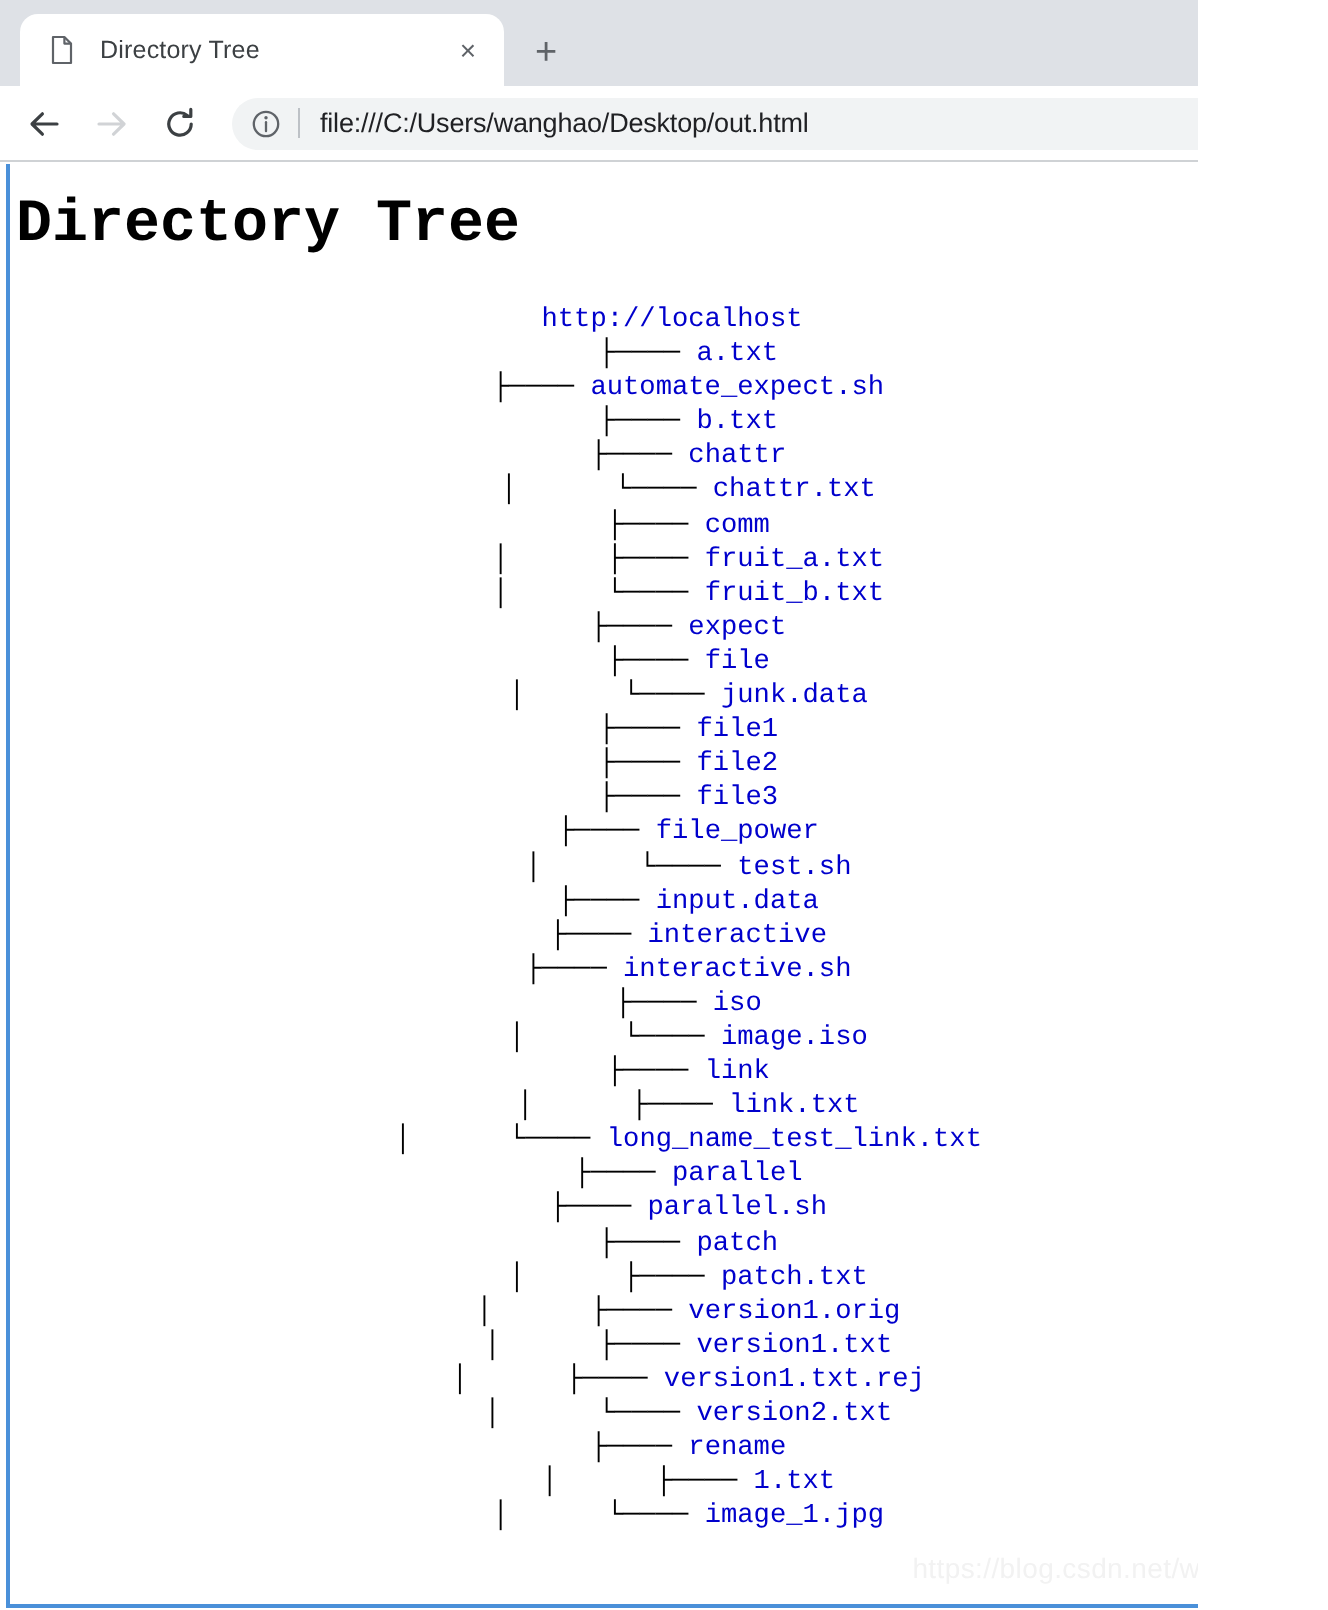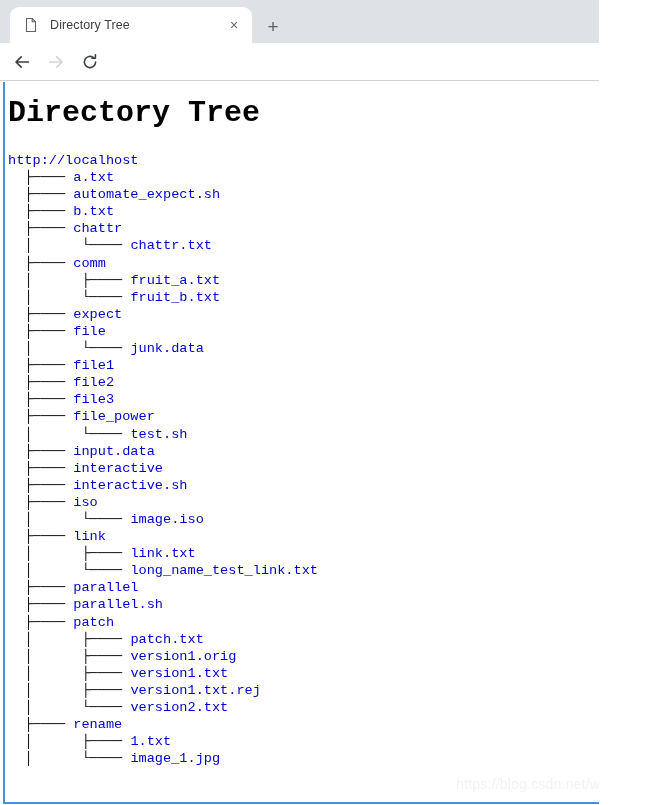--- a/index.html
+++ b/index.html
@@ -197,21 +197,21 @@
 
   .tree {
     font-family: "Liberation Mono", "DejaVu Sans Mono", monospace;
     font-size: 13.6px;
     line-height: 17.1px;
     color: #0000cc;
     white-space: pre;
     margin: 0;
     letter-spacing: 0px;
   }
-  .tree .row { display: block; white-space: pre; }
+  .tree .row { display: block; white-space: pre; text-align: center; }
   .tree .branch { color: #000000; }
   .tree .name { color: #0000cc; }
 
   
   .watermark {
     position: absolute;
     right: 8px;
     bottom: 13px;
     font-family: "Liberation Sans", sans-serif;
     font-size: 14px;
@@ -274,20 +274,31 @@
       </svg>
     </div>
 
     <div class="nav-btn">
       <svg width="20" height="20" viewBox="0 0 20 20">
         <path d="M15.6 10 A5.6 5.6 0 1 1 13.6 5.7" fill="none" stroke="#3c4043" stroke-width="1.6" stroke-linecap="round"></path>
         <path d="M15.4 2.7 V6.2 H11.9" fill="none" stroke="#3c4043" stroke-width="1.6" stroke-linecap="round" stroke-linejoin="round"></path>
       </svg>
     </div>
 
+    <div class="omnibox">
+      <span class="info-icon">
+        <svg width="16" height="16" viewBox="0 0 16 16">
+          <circle cx="8" cy="8" r="6.1" fill="none" stroke="#5f6368" stroke-width="1.15"></circle>
+          <circle cx="8" cy="4.9" r="0.85" fill="#5f6368"></circle>
+          <path d="M8 7.1 V11.6" stroke="#5f6368" stroke-width="1.15" stroke-linecap="round"></path>
+        </svg>
+      </span>
+      <span class="omnibox-divider"></span>
+      <span class="omnibox-url" title="Search Google or type a URL">file:///C:/Users/wanghao/Desktop/out.html</span>
+    </div>
   </div>
 
   <div class="viewport">
     <div class="page">
 
       <h1 class="page-title">Directory Tree</h1>
 
       <div class="tree" id="tree-root"><span class="row"><span class="name">http://localhost</span></span><span class="row"><span class="branch">  ├──── </span><span class="name">a.txt</span></span><span class="row"><span class="branch">  ├──── </span><span class="name">automate_expect.sh</span></span><span class="row"><span class="branch">  ├──── </span><span class="name">b.txt</span></span><span class="row"><span class="branch">  ├──── </span><span class="name">chattr</span></span><span class="row"><span class="branch">  │      └──── </span><span class="name">chattr.txt</span></span><span class="row"><span class="branch">  ├──── </span><span class="name">comm</span></span><span class="row"><span class="branch">  │      ├──── </span><span class="name">fruit_a.txt</span></span><span class="row"><span class="branch">  │      └──── </span><span class="name">fruit_b.txt</span></span><span class="row"><span class="branch">  ├──── </span><span class="name">expect</span></span><span class="row"><span class="branch">  ├──── </span><span class="name">file</span></span><span class="row"><span class="branch">  │      └──── </span><span class="name">junk.data</span></span><span class="row"><span class="branch">  ├──── </span><span class="name">file1</span></span><span class="row"><span class="branch">  ├──── </span><span class="name">file2</span></span><span class="row"><span class="branch">  ├──── </span><span class="name">file3</span></span><span class="row"><span class="branch">  ├──── </span><span class="name">file_power</span></span><span class="row"><span class="branch">  │      └──── </span><span class="name">test.sh</span></span><span class="row"><span class="branch">  ├──── </span><span class="name">input.data</span></span><span class="row"><span class="branch">  ├──── </span><span class="name">interactive</span></span><span class="row"><span class="branch">  ├──── </span><span class="name">interactive.sh</span></span><span class="row"><span class="branch">  ├──── </span><span class="name">iso</span></span><span class="row"><span class="branch">  │      └──── </span><span class="name">image.iso</span></span><span class="row"><span class="branch">  ├──── </span><span class="name">link</span></span><span class="row"><span class="branch">  │      ├──── </span><span class="name">link.txt</span></span><span class="row"><span class="branch">  │      └──── </span><span class="name">long_name_test_link.txt</span></span><span class="row"><span class="branch">  ├──── </span><span class="name">parallel</span></span><span class="row"><span class="branch">  ├──── </span><span class="name">parallel.sh</span></span><span class="row"><span class="branch">  ├──── </span><span class="name">patch</span></span><span class="row"><span class="branch">  │      ├──── </span><span class="name">patch.txt</span></span><span class="row"><span class="branch">  │      ├──── </span><span class="name">version1.orig</span></span><span class="row"><span class="branch">  │      ├──── </span><span class="name">version1.txt</span></span><span class="row"><span class="branch">  │      ├──── </span><span class="name">version1.txt.rej</span></span><span class="row"><span class="branch">  │      └──── </span><span class="name">version2.txt</span></span><span class="row"><span class="branch">  ├──── </span><span class="name">rename</span></span><span class="row"><span class="branch">  │      ├──── </span><span class="name">1.txt</span></span><span class="row"><span class="branch">  │      └──── </span><span class="name">image_1.jpg</span></span></div>
     </div>
 

